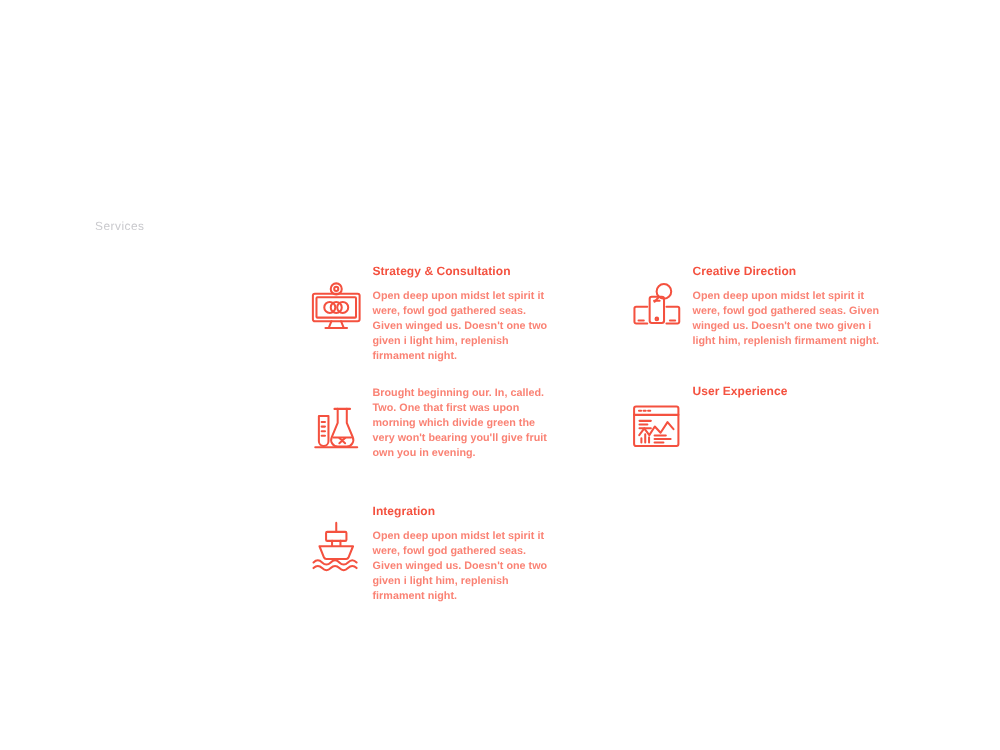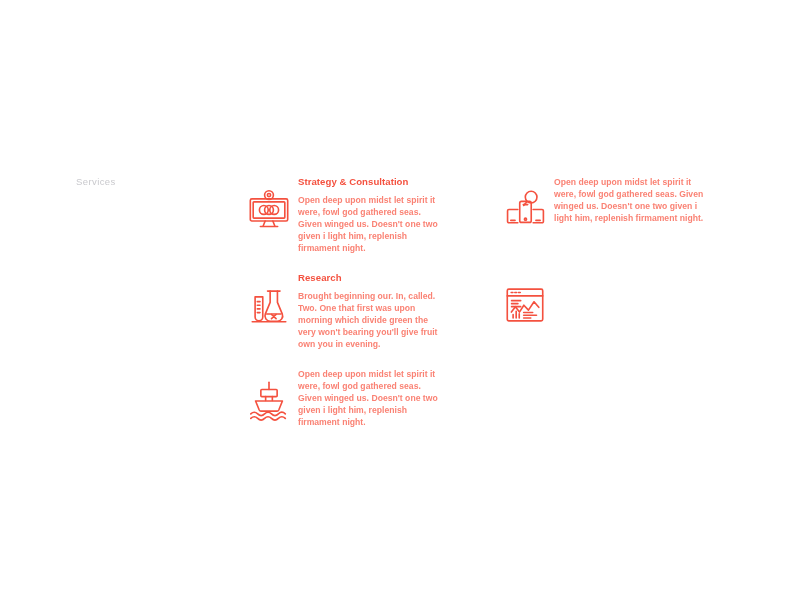--- a/index.html
+++ b/index.html
@@ -45,20 +45,21 @@
     grid-template-columns: 256px 234px;
     grid-auto-rows: 96px;
     column-gap: 0px;
     row-gap: 0px;
   }
 
   .service-item {
     display: flex;
     align-items: flex-start;
     gap: 0px;
+    margin-top: 36px;
   }
 
   .service-icon {
     flex: 0 0 auto;
     width: 58px;
     height: 62px;
     display: flex;
     align-items: center;
     justify-content: center;
     margin-top: 2px;
@@ -137,70 +138,72 @@
           <circle cx="24.5" cy="34.6" r="1.1"></circle>
           <path d="M16.5 24.5 H7.2 a1.4 1.4 0 0 0 -1.4 1.4 V37 a1.4 1.4 0 0 0 1.4 1.4 H16.5"></path>
           <path d="M9.2 35.9 H13.6"></path>
           <path d="M32.5 24.5 H41.8 a1.4 1.4 0 0 1 1.4 1.4 V37 a1.4 1.4 0 0 1 -1.4 1.4 H32.5"></path>
           <path d="M35.4 35.9 H39.8"></path>
           <circle cx="30.4" cy="11.6" r="6.1"></circle>
           <path d="M26.3 16.2 L22.6 20.2"></path>
         </svg>
       </div>
       <div class="service-body">
+        <p class="service-title">Creative Direction</p>
         <p class="service-text">Open deep upon midst let spirit it were, fowl god gathered seas. Given winged us. Doesn't one two given i light him, replenish firmament night.</p>
       </div>
     </div>
 
     <div class="service-item col-a">
       <div class="service-icon">
         <svg viewBox="0 0 48 48" fill="none" stroke="#f4513f" stroke-width="1.7" stroke-linecap="round" stroke-linejoin="round">
           <path d="M9.5 15.5 H17.5 V36.5 a4 4 0 0 1 -8 0 Z"></path>
           <path d="M11.8 20.5 H14.6 M11.8 24.3 H14.6 M11.8 28.1 H14.6 M11.8 31.9 H14.6"></path>
           <path d="M22.5 9.5 H35.5"></path>
           <path d="M25.2 9.5 V21.2 L20.2 33.2 a5.6 5.6 0 0 0 5.2 7.8 H32.6 a5.6 5.6 0 0 0 5.2 -7.8 L32.8 21.2 V9.5"></path>
           <path d="M21.6 33.4 H36.4"></path>
           <path d="M26.6 33.9 L31.4 38.2 M31.4 33.9 L26.6 38.2"></path>
           <path d="M6.5 41.5 H41.5"></path>
         </svg>
       </div>
       <div class="service-body">
-        <p class="service-title">Research</p>
         <p class="service-text">Brought beginning our. In, called. Two. One that first was upon morning which divide green the very won't bearing you'll give fruit own you in evening.</p>
       </div>
     </div>
 
     <div class="service-item col-b">
       <div class="service-icon">
         <svg viewBox="0 0 48 48" fill="none" stroke="#f4513f" stroke-width="1.7" stroke-linecap="round" stroke-linejoin="round">
           <rect x="5.5" y="7.5" width="37" height="33" rx="1.6"></rect>
           <path d="M5.5 14.5 H42.5"></path>
           <path d="M9.6 11 H11.4 M13.4 11 H15.2 M17.2 11 H19"></path>
           <path d="M10 19.5 H19.5 M10 22.6 H16.6 M10 25.7 H19.5"></path>
           <path d="M9.8 31.4 L14 25.8 L18.2 31.4 L22.8 24.2 L27.6 29.4 L33.4 20.6 L38.4 26.4"></path>
           <path d="M11.6 37.6 V34 M14.8 37.6 V30.6 M18 37.6 V33.2"></path>
           <path d="M22.6 31.8 H32 M22.6 34.7 H36 M22.6 37.6 H30"></path>
         </svg>
       </div>
       <div class="service-body">
+        <p class="service-title">User Experience</p>
       </div>
     </div>
 
     <div class="service-item col-a">
       <div class="service-icon">
         <svg viewBox="0 0 48 48" fill="none" stroke="#f4513f" stroke-width="1.7" stroke-linecap="round" stroke-linejoin="round">
           <path d="M24 4.5 V12"></path>
           <rect x="15.5" y="12" width="17" height="7.5" rx="1"></rect>
           <path d="M20.5 19.5 V23.5 M27.5 19.5 V23.5"></path>
           <path d="M10 24 H38 L34.2 33.4 a2 2 0 0 1 -1.9 1.2 H15.7 a2 2 0 0 1 -1.9 -1.2 Z"></path>
           <path d="M5 37.5 c2.4 -2.4 4.8 -2.4 7.2 0 s4.8 2.4 7.2 0 4.8 -2.4 7.2 0 4.8 2.4 7.2 0 4.8 -2.4 7.2 0"></path>
           <path d="M5 42.2 c2.4 -2.4 4.8 -2.4 7.2 0 s4.8 2.4 7.2 0 4.8 -2.4 7.2 0 4.8 2.4 7.2 0 4.8 -2.4 7.2 0"></path>
         </svg>
       </div>
       <div class="service-body">
+        <p class="service-title">Integration</p>
         <p class="service-text">Open deep upon midst let spirit it were, fowl god gathered seas. Given winged us. Doesn't one two given i light him, replenish firmament night.</p>
       </div>
     </div>
 
     <div class="empty-cell"></div>
 
   </div>
 </div>
 
 </body></html>

